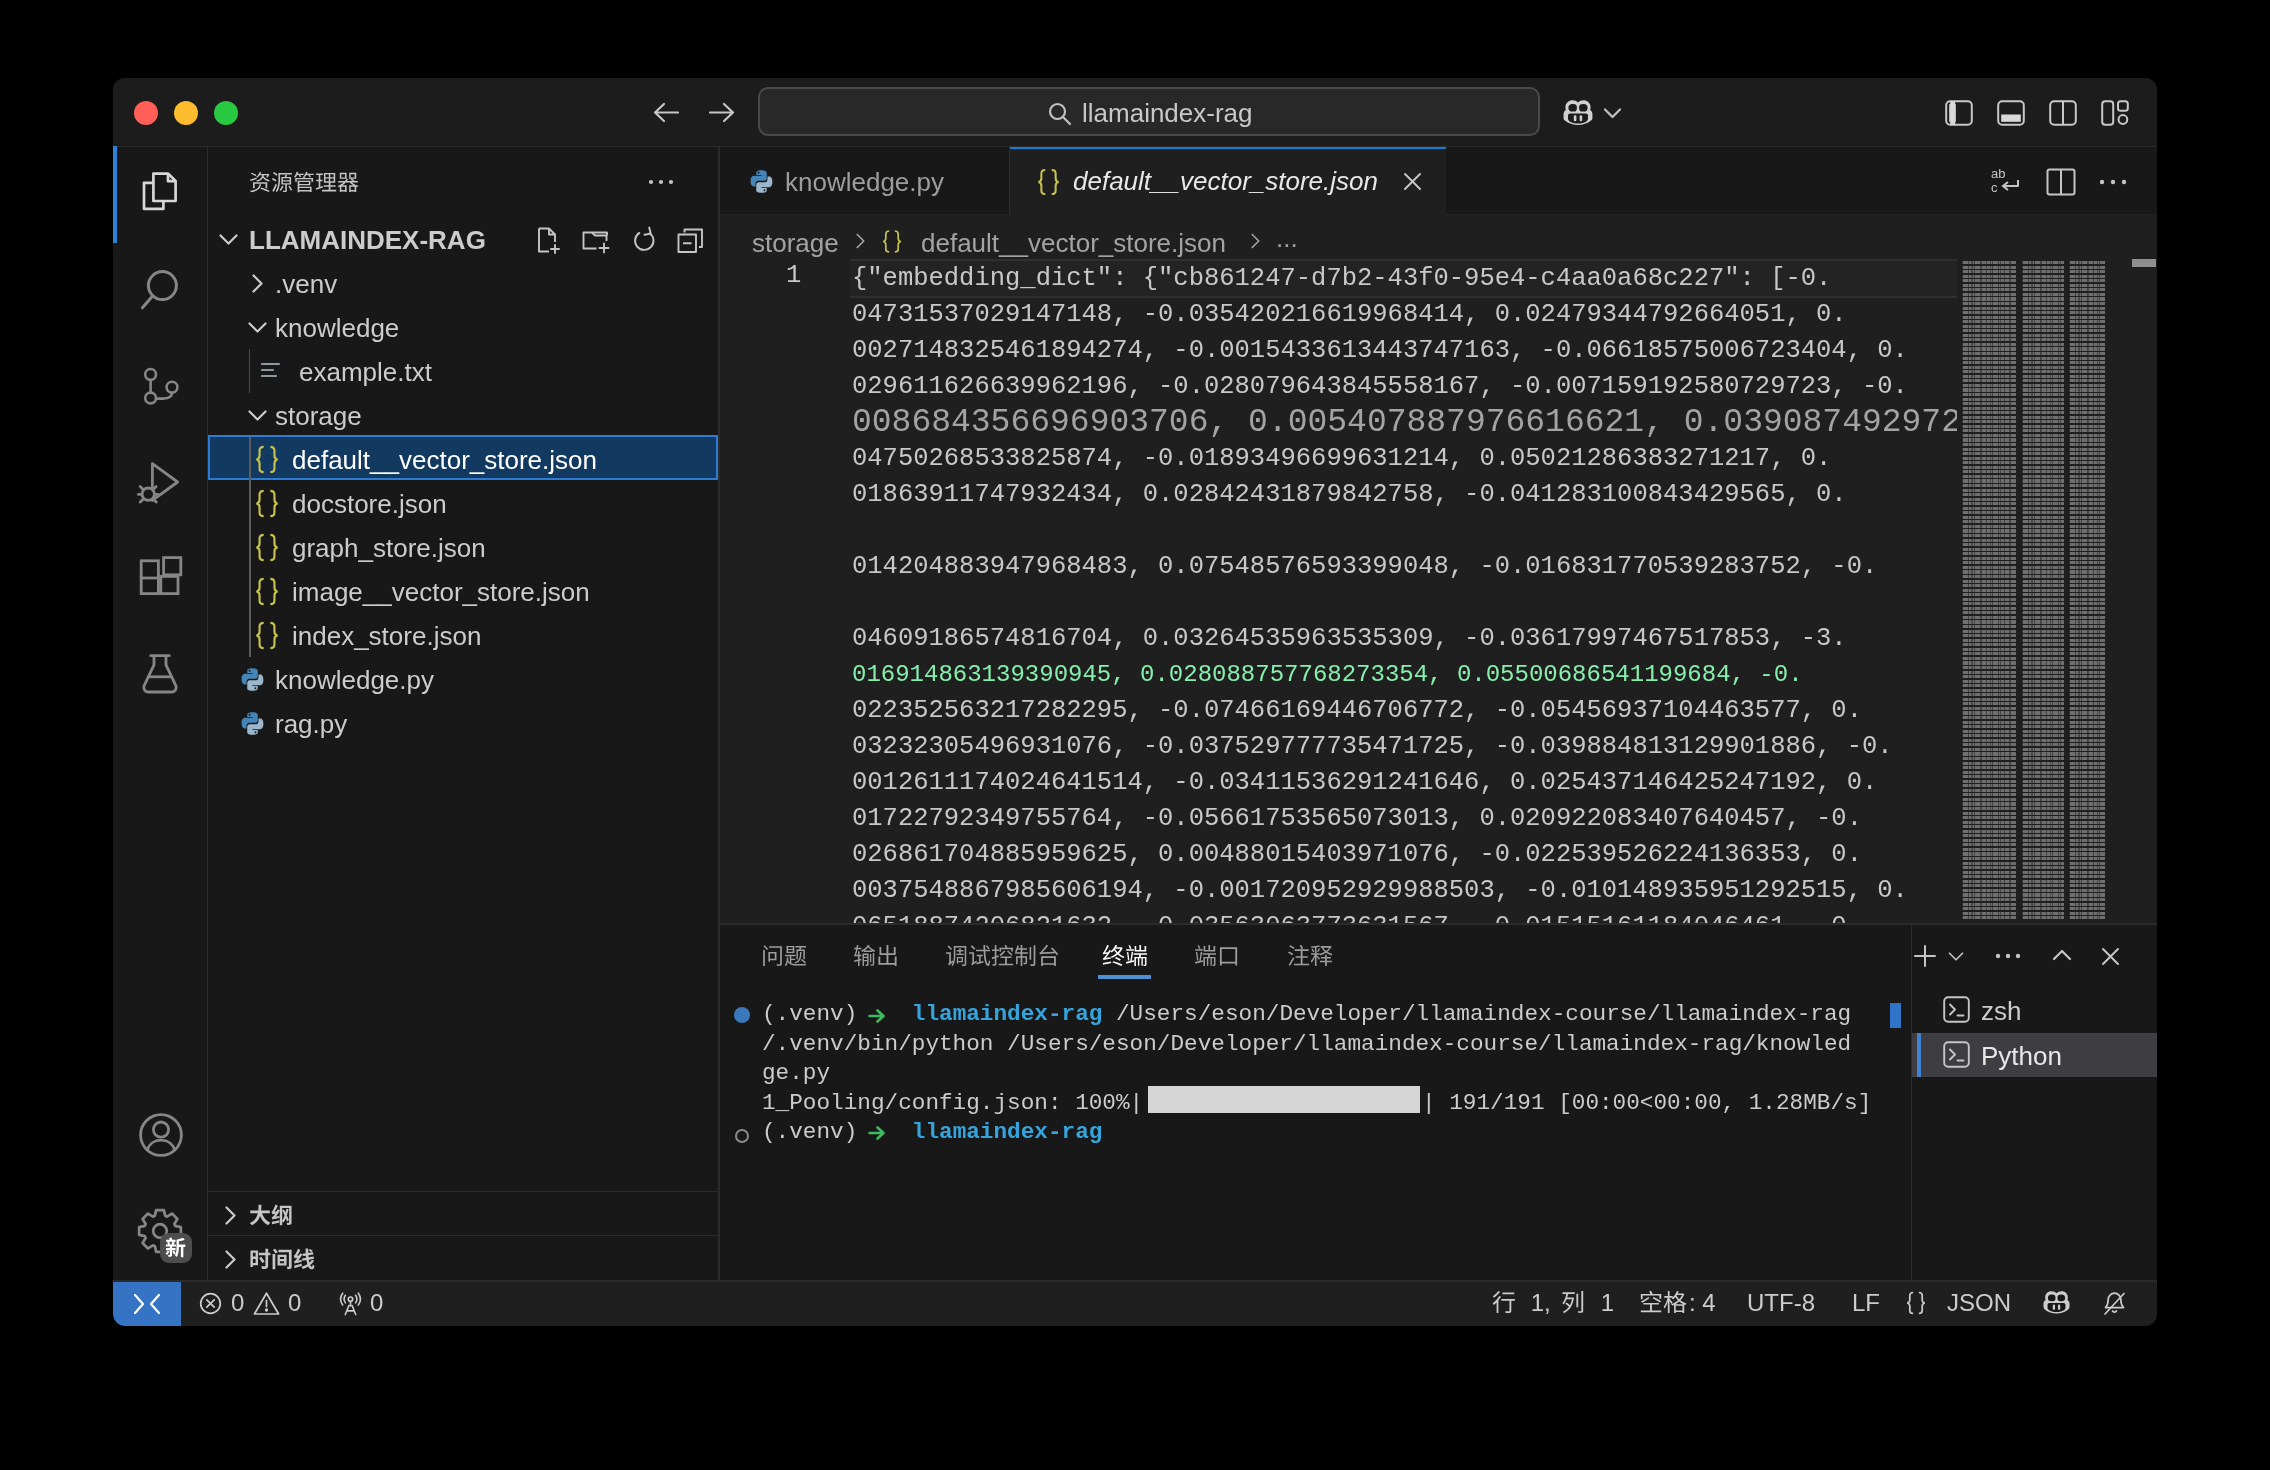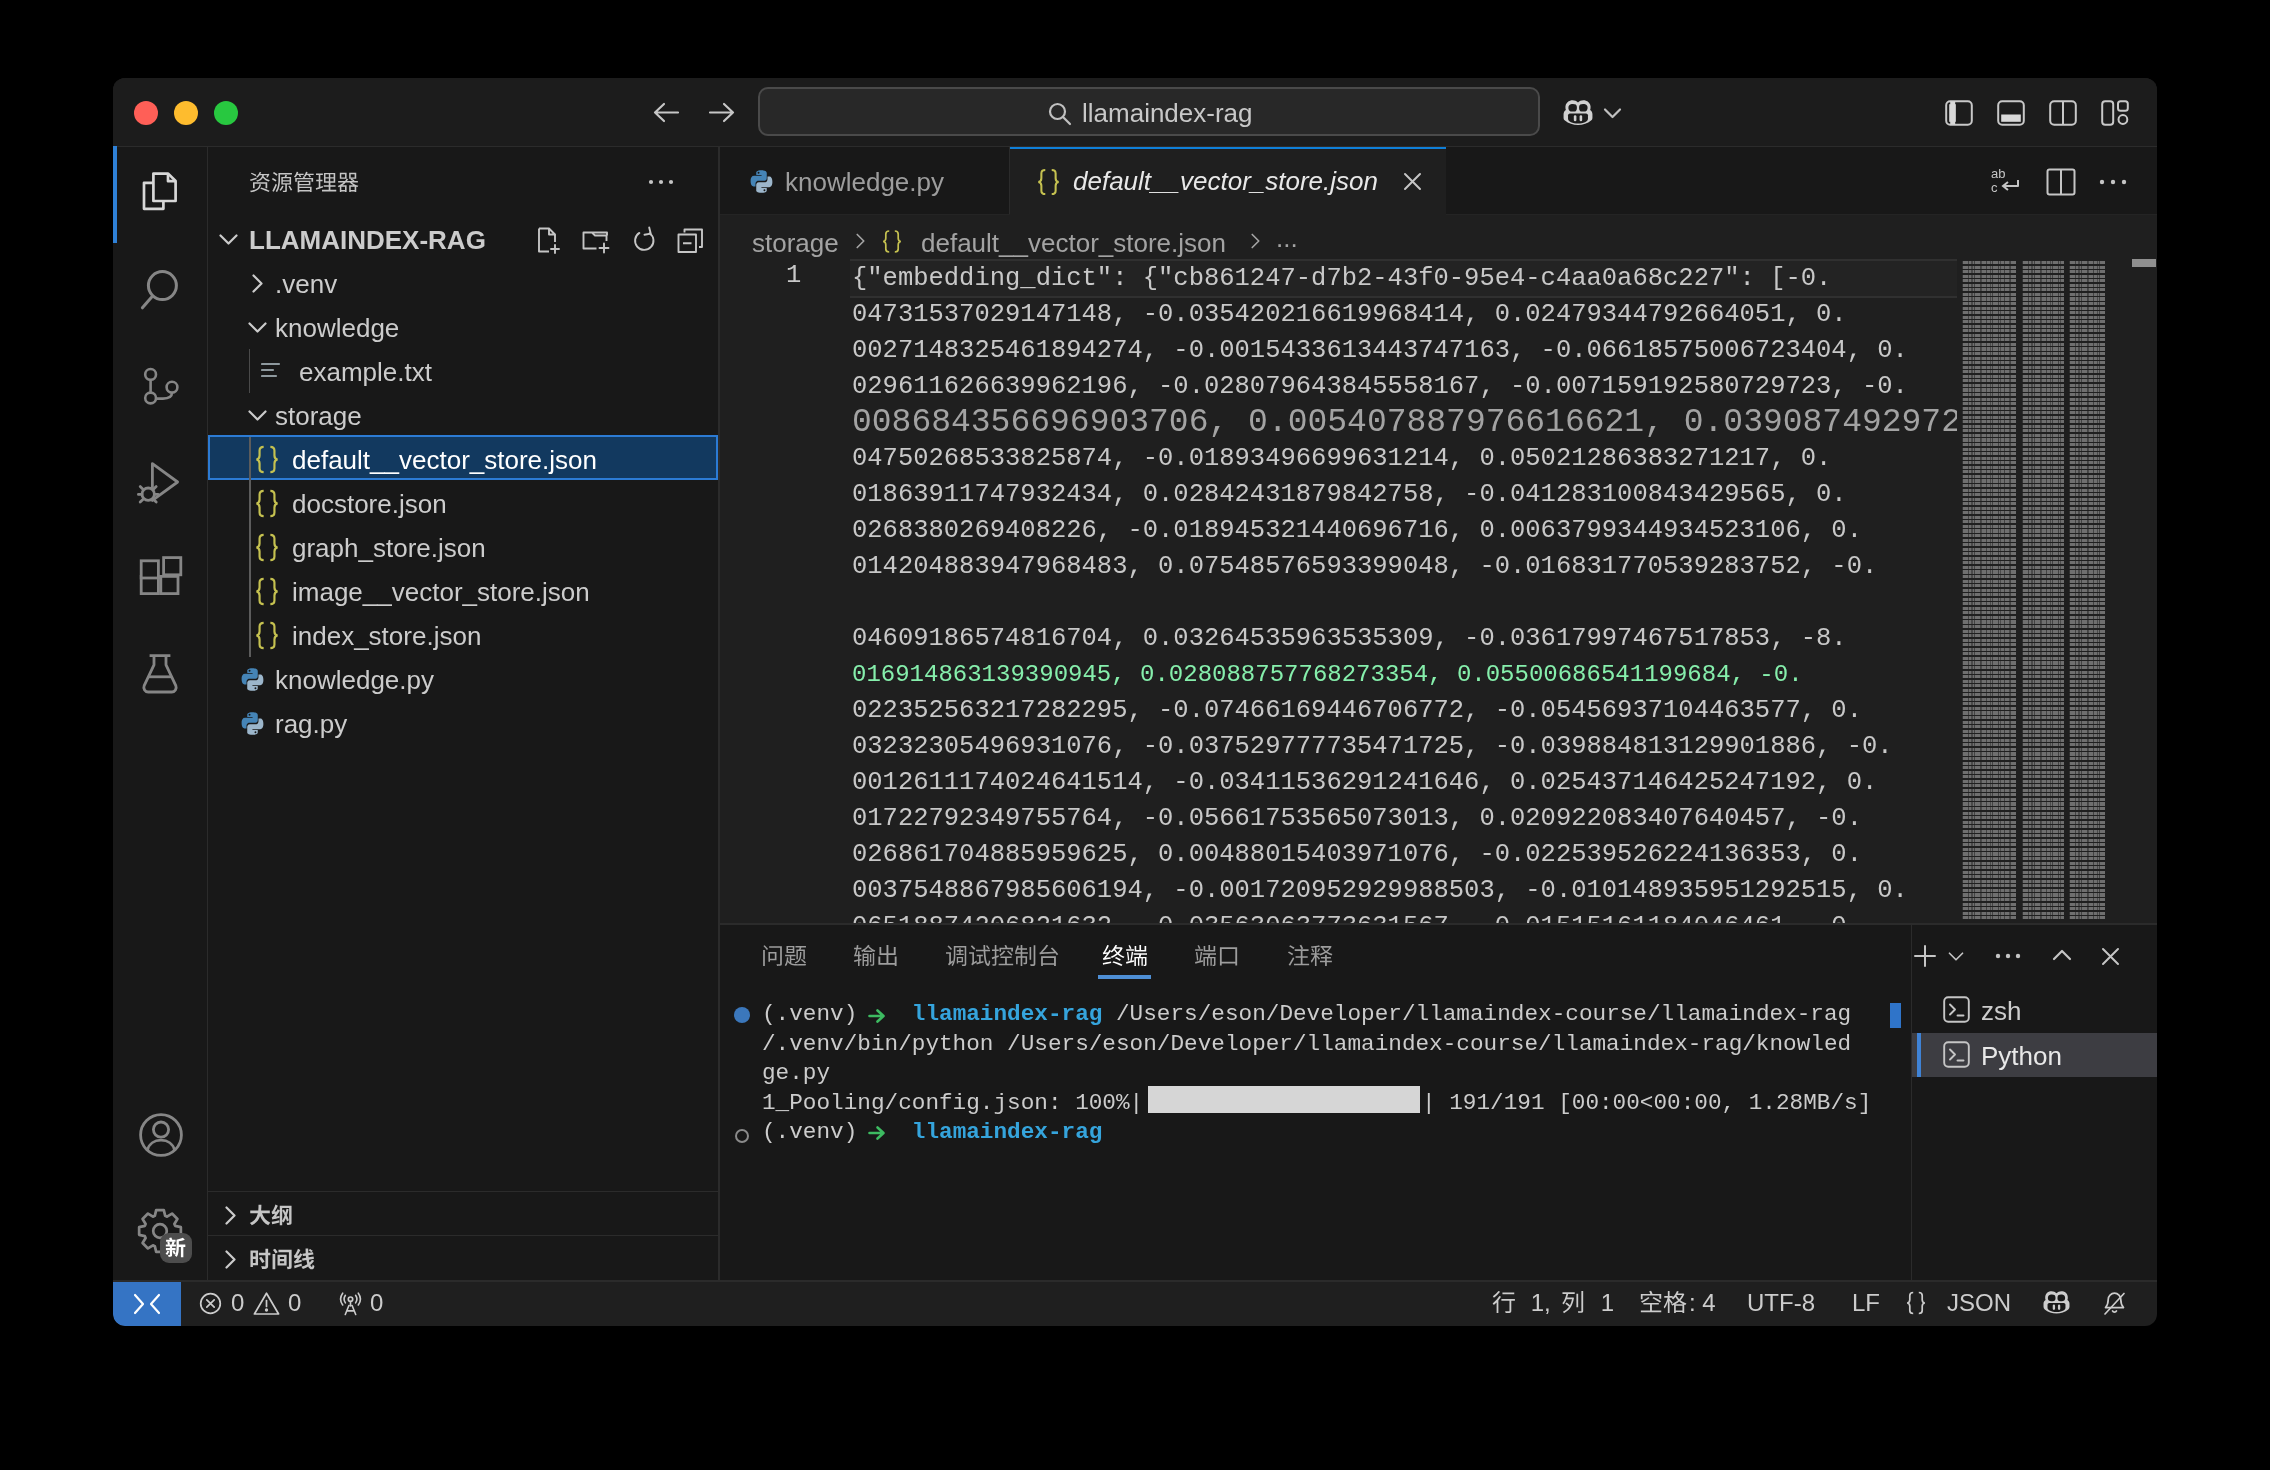--- a/index.html
+++ b/index.html
@@ -262,23 +262,22 @@
 <div class="abs" style="left:737px;top:181px;width:1107px;height:39px;background:#232323;border-top:2px solid #303030;border-bottom:2px solid #303030"></div>
 <div class="abs mono" style="left:673px;top:183px;font-size:25.5px;color:#c8c8c8">1</div>
 <div class="abs" style="left:607px;top:181px;width:1237px;height:664px;overflow:hidden">
 <div class="mono" style="position:absolute;left:132px;top:2px;font-size:25.5px;line-height:36px;color:#c8c8c8;white-space:pre">{"embedding_dict": {"cb861247-d7b2-43f0-95e4-c4aa0a68c227": [-0.</div>
 <div class="mono" style="position:absolute;left:132px;top:38px;font-size:25.5px;line-height:36px;color:#c8c8c8;white-space:pre">04731537029147148, -0.035420216619968414, 0.02479344792664051, 0.</div>
 <div class="mono" style="position:absolute;left:132px;top:74px;font-size:25.5px;line-height:36px;color:#c8c8c8;white-space:pre">0027148325461894274, -0.0015433613443747163, -0.06618575006723404, 0.</div>
 <div class="mono" style="position:absolute;left:132px;top:110px;font-size:25.5px;line-height:36px;color:#c8c8c8;white-space:pre">029611626639962196, -0.028079643845558167, -0.007159192580729723, -0.</div>
 <div class="mono" style="position:absolute;left:132px;top:146px;font-size:33px;line-height:36px;color:#a3a3a3;white-space:pre">008684356696903706, 0.005407887976616621, 0.03908749297261238, -0.</div>
 <div class="mono" style="position:absolute;left:132px;top:182px;font-size:25.5px;line-height:36px;color:#c8c8c8;white-space:pre">04750268533825874, -0.01893496699631214, 0.05021286383271217, 0.</div>
 <div class="mono" style="position:absolute;left:132px;top:218px;font-size:25.5px;line-height:36px;color:#c8c8c8;white-space:pre">01863911747932434, 0.02842431879842758, -0.041283100843429565, 0.</div>
-<div class="mono" style="position:absolute;left:132px;top:254px;font-size:25.5px;line-height:36px;color:#c8c8c8;white-space:pre">0268380269408226, -0.018945321440696716, 0.0063799344934523106, 0.</div>
 <div class="mono" style="position:absolute;left:132px;top:290px;font-size:25.5px;line-height:36px;color:#c8c8c8;white-space:pre">014204883947968483, 0.07548576593399048, -0.016831770539283752, -0.</div>
-<div class="mono" style="position:absolute;left:132px;top:362px;font-size:25.5px;line-height:36px;color:#c8c8c8;white-space:pre">04609186574816704, 0.03264535963535309, -0.03617997467517853, -8.</div>
+<div class="mono" style="position:absolute;left:132px;top:362px;font-size:25.5px;line-height:36px;color:#c8c8c8;white-space:pre">04609186574816704, 0.03264535963535309, -0.03617997467517853, -3.</div>
 <div class="mono" style="position:absolute;left:132px;top:398px;font-size:24px;line-height:36px;color:#86efac;white-space:pre">016914863139390945, 0.028088757768273354, 0.05500686541199684, -0.</div>
 <div class="mono" style="position:absolute;left:132px;top:434px;font-size:25.5px;line-height:36px;color:#c8c8c8;white-space:pre">022352563217282295, -0.07466169446706772, -0.05456937104463577, 0.</div>
 <div class="mono" style="position:absolute;left:132px;top:470px;font-size:25.5px;line-height:36px;color:#c8c8c8;white-space:pre">03232305496931076, -0.037529777735471725, -0.039884813129901886, -0.</div>
 <div class="mono" style="position:absolute;left:132px;top:506px;font-size:25.5px;line-height:36px;color:#c8c8c8;white-space:pre">0012611174024641514, -0.03411536291241646, 0.025437146425247192, 0.</div>
 <div class="mono" style="position:absolute;left:132px;top:542px;font-size:25.5px;line-height:36px;color:#c8c8c8;white-space:pre">01722792349755764, -0.05661753565073013, 0.020922083407640457, -0.</div>
 <div class="mono" style="position:absolute;left:132px;top:578px;font-size:25.5px;line-height:36px;color:#c8c8c8;white-space:pre">026861704885959625, 0.00488015403971076, -0.022539526224136353, 0.</div>
 <div class="mono" style="position:absolute;left:132px;top:614px;font-size:25.5px;line-height:36px;color:#c8c8c8;white-space:pre">0037548867985606194, -0.001720952929988503, -0.010148935951292515, 0.</div>
 <div class="mono" style="position:absolute;left:132px;top:650px;font-size:25.5px;line-height:36px;color:#c8c8c8;white-space:pre">06518874206821632, -0.03563063773631567, -0.01515161184046461, -0.</div>
 </div>
 <div class="abs" style="left:1849px;top:183px;width:54px;height:658px;background:repeating-linear-gradient(90deg, rgba(31,31,31,.55) 0 1px, rgba(0,0,0,0) 1px 6px),repeating-linear-gradient(90deg, rgba(31,31,31,.45) 0 1px, rgba(0,0,0,0) 1px 9.5px),repeating-linear-gradient(180deg, #8f8f8f 0px, #8f8f8f 3.1px, rgba(0,0,0,0) 3.1px, rgba(0,0,0,0) 4.55px);opacity:.72"></div>

